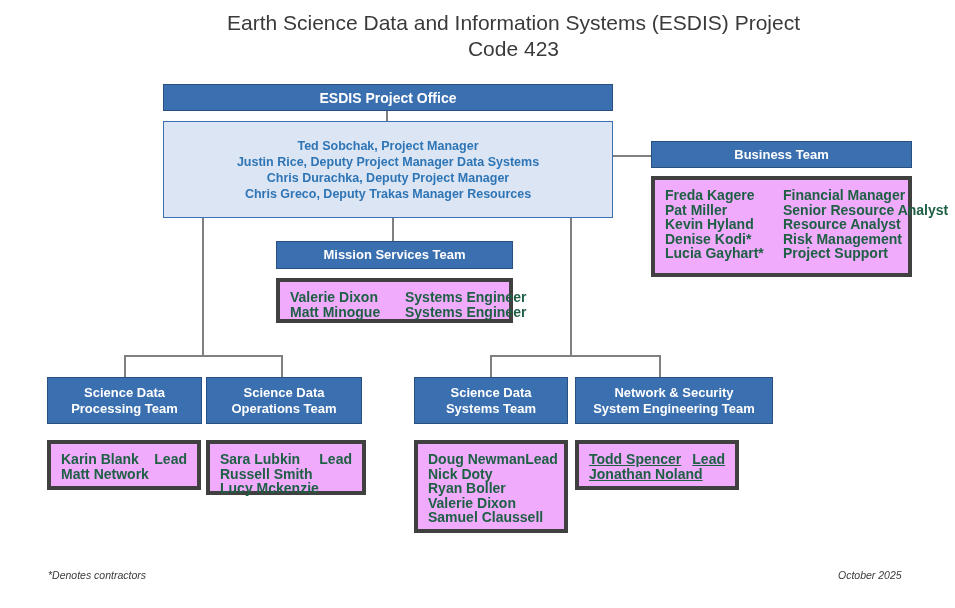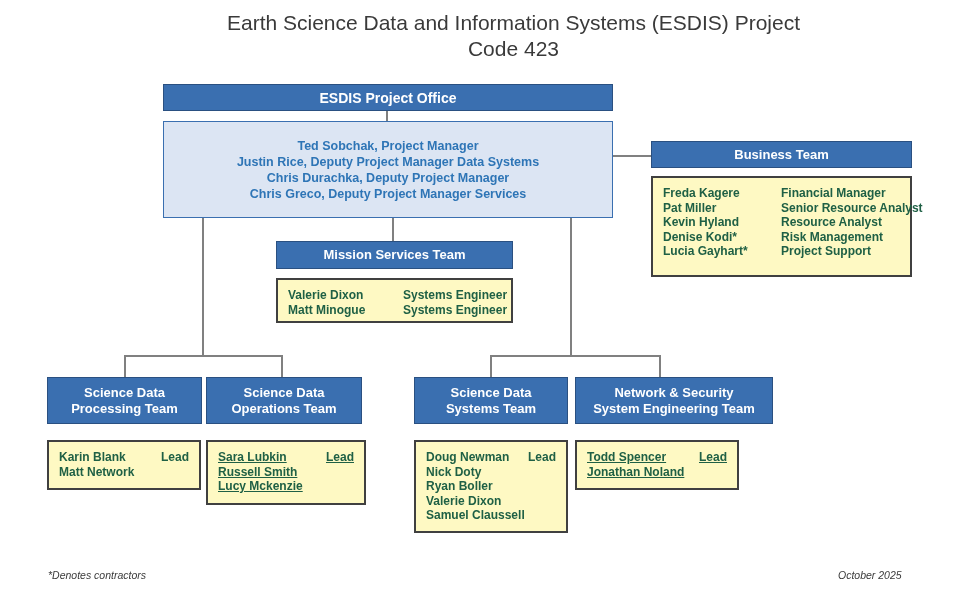--- a/index.html
+++ b/index.html
@@ -66,25 +66,25 @@
     align-items: center;
     justify-content: center;
     text-align: left;
   }
   .lead-panel .ll { display: block; white-space: nowrap; }
 
   
   .roster {
     position: absolute;
     box-sizing: border-box;
-    background: #fef9c3;
-    border: 2px solid #404040;
+    background: #f0abfc;
+    border: 4px solid #404040;
     color: #1f6045;
     font-weight: bold;
-    font-size: 12px;
+    font-size: 14px;
     line-height: 14.5px;
     padding: 8px 10px;
   }
   .roster .row {
     display: flex;
     white-space: nowrap;
   }
   .roster .nm { flex: 0 0 auto; }
   .roster .rl { margin-left: auto; text-align: right; }
   
@@ -139,21 +139,21 @@
   <div class="ln v" style="left:659px; top:355px; height:22px;"></div>
 
   <div class="hdr" style="left:163px; top:84px; width:450px; height:27px; font-size:14px;">
     <span class="hl">ESDIS Project Office</span>
   </div>
 
   <div class="lead-panel" style="left:163px; top:121px; width:450px; height:97px;">
     <span class="ll">Ted Sobchak, Project Manager</span>
     <span class="ll">Justin Rice, Deputy Project Manager Data Systems</span>
     <span class="ll">Chris Durachka, Deputy Project Manager</span>
-    <span class="ll">Chris Greco, Deputy Project Manager Services</span>
+    <span class="ll">Chris Greco, Deputy Trakas Manager Resources</span>
   </div>
 
   <div class="hdr" style="left:651px; top:141px; width:261px; height:27px;">
     <span class="hl">Business Team</span>
   </div>
   <div class="roster twocol" style="left:651px; top:176px; width:261px; height:101px; --rolex:118px;">
     <div class="row">
       <span class="nm">Freda Kagere</span>
       <span class="rl">Financial Manager</span>
     </div>
@@ -205,21 +205,21 @@
       <span class="rl"></span>
     </div>
   </div>
 
   <div class="hdr" style="left:206px; top:377px; width:156px; height:47px;">
     <span>
       <span class="hl">Science Data</span>
       <span class="hl">Operations Team</span>
     </span>
   </div>
-  <div class="roster" style="left:206px; top:440px; width:160px; height:65px;text-decoration:underline;">
+  <div class="roster" style="left:206px; top:440px; width:160px; height:55px;">
     <div class="row">
       <span class="nm">Sara Lubkin</span>
       <span class="rl">Lead</span>
     </div>
     <div class="row">
       <span class="nm">Russell Smith</span>
       <span class="rl"></span>
     </div>
     <div class="row">
       <span class="nm">Lucy Mckenzie</span>

